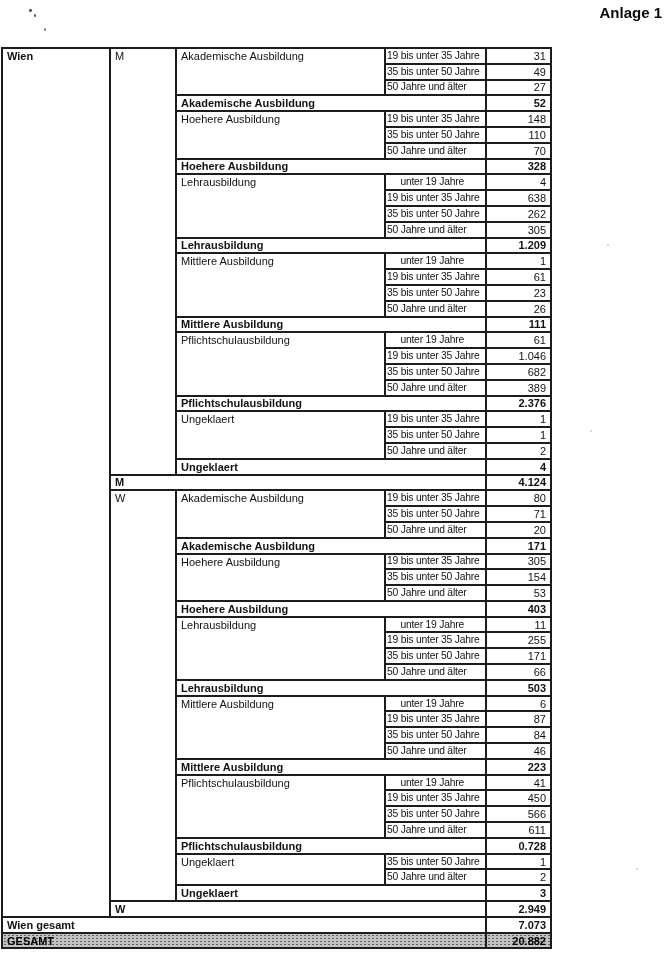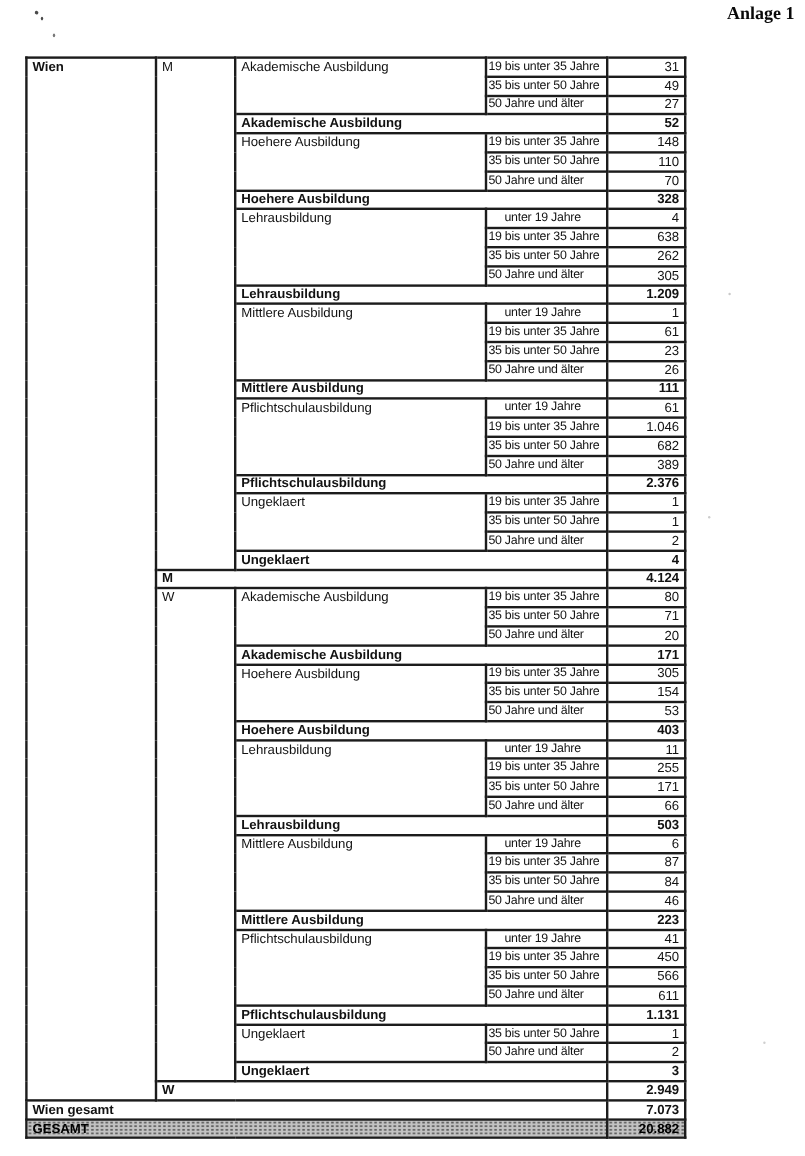--- a/index.html
+++ b/index.html
@@ -6,24 +6,24 @@
   body {
     width:671px; height:963px;
     background:#ffffff;
     font-family:"Liberation Sans", sans-serif;
     color:#121212;
     position:relative;
     overflow:hidden;
   }
   .annex {
     position:absolute; top:4px; right:9px;
-    font-size:15px; font-weight:bold; color:#0a0a0a;font-family:Liberation Serif, serif;
+    font-size:15px; font-weight:bold; color:#0a0a0a;
   }
   table.tbl {
-    position:absolute; left:21px; top:47px;
+    position:absolute; left:1px; top:47px;
     border-collapse:collapse; table-layout:fixed;
     width:549px;
   }
   .tbl td {
     border:2px solid #1c1c1c;
     font-size:11px; line-height:12px;
     height:13.8px;
     padding:0 4px;
     white-space:nowrap; overflow:hidden;
     vertical-align:middle;
@@ -281,21 +281,21 @@
       <tr>
         <td class="right age">35 bis unter 50 Jahre</td>
         <td class="right">566</td>
       </tr>
       <tr>
         <td class="right age">50 Jahre und älter</td>
         <td class="right">611</td>
       </tr>
       <tr>
         <td class="left bold" colspan="2">Pflichtschulausbildung</td>
-        <td class="right bold">1.131</td>
+        <td class="right bold">0.728</td>
       </tr>
       <tr>
         <td class="left top" rowspan="2">Ungeklaert</td>
         <td class="right age">35 bis unter 50 Jahre</td>
         <td class="right">1</td>
       </tr>
       <tr>
         <td class="right age">50 Jahre und älter</td>
         <td class="right">2</td>
       </tr>

